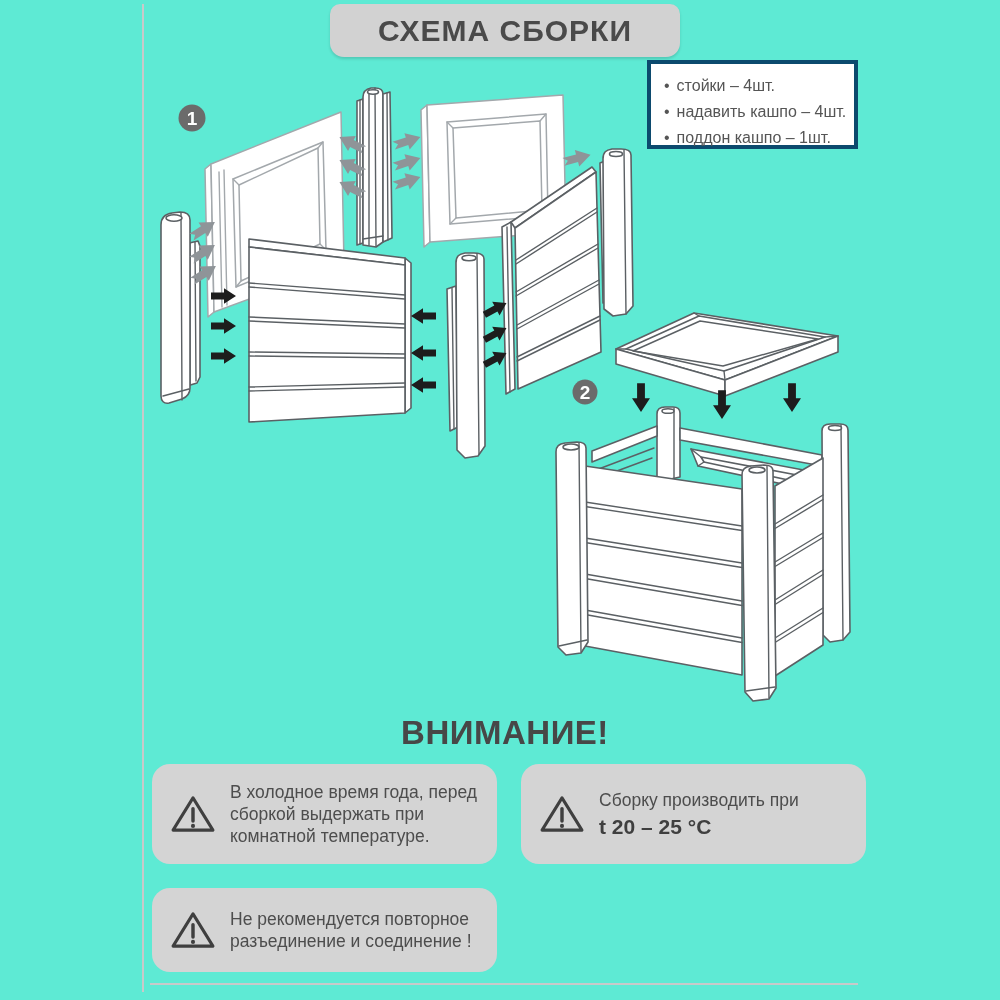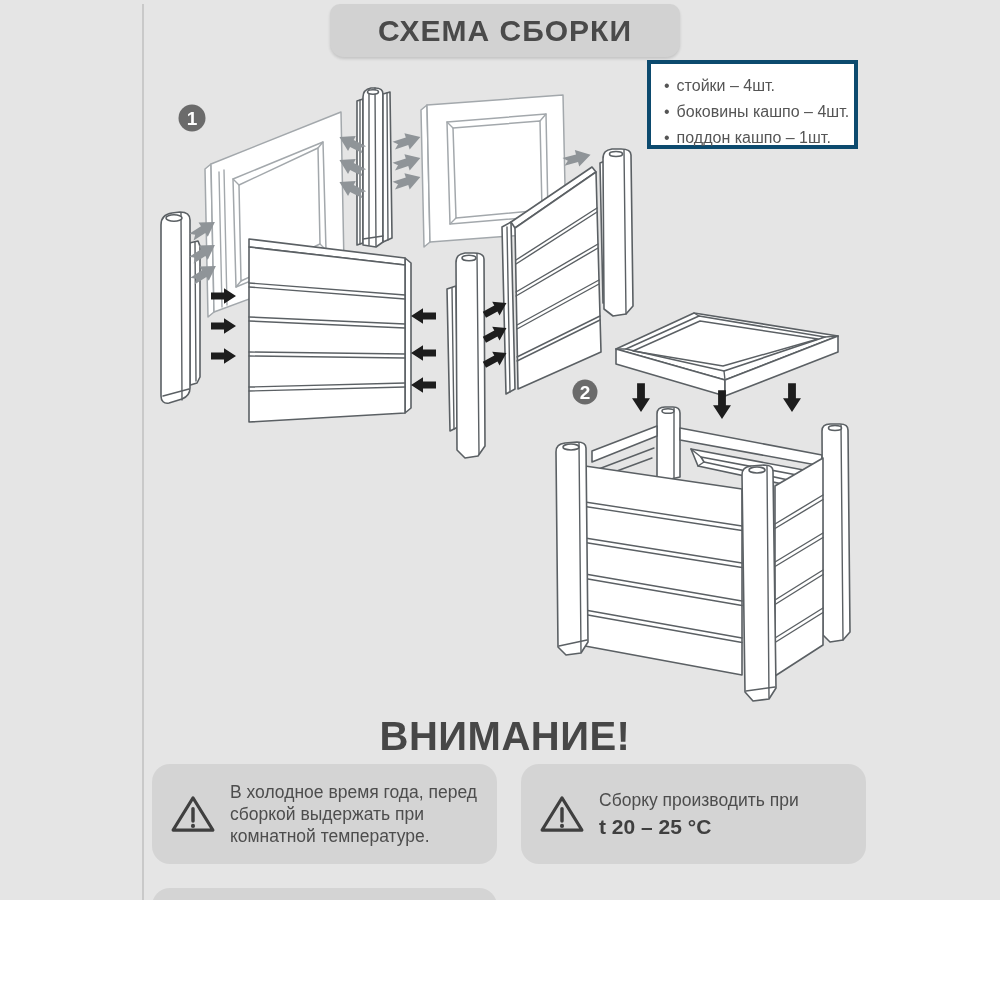--- a/index.html
+++ b/index.html
@@ -1,16 +1,16 @@
 <!DOCTYPE html>
 <html><head>
 <meta charset="utf-8">
 <style>
   html,body{margin:0;padding:0;background:#fff;}
-  .page{position:relative;width:1000px;height:900px;background:#e5e5e5;overflow:hidden;
+  .page{position:relative;width:1000px;height:1000px;background:#5eead4;overflow:hidden;
         font-family:"Liberation Sans","DejaVu Sans",sans-serif;color:#4a4a4a;}
   .edge-left{position:absolute;left:142px;top:4px;width:2px;height:988px;background:#c9c9c9;}
   .edge-bottom{position:absolute;left:150px;top:983px;width:708px;height:2px;background:#c9c9c9;}
   .title{position:absolute;left:330px;top:4px;width:350px;height:53px;background:#d2d2d2;
          border-radius:10px 10px 14px 14px;display:flex;align-items:center;justify-content:center;
          font-size:30px;font-weight:700;letter-spacing:1px;color:#4a4a4a;
          box-shadow:0 2px 3px rgba(0,0,0,.14);}
   .parts{position:absolute;left:647px;top:60px;width:211px;height:89px;background:#fff;
          border:4px solid #0c4a6e;box-sizing:border-box;}
   .parts ul{list-style:none;margin:9px 0 0 0;padding:0 0 0 13px;}
@@ -22,42 +22,42 @@
   .l{stroke:#a3a8ac;fill:#fff;stroke-width:1.5;stroke-linejoin:round;stroke-linecap:round;}
   .ll{stroke:#a3a8ac;fill:none;stroke-width:1.4;stroke-linecap:round;}
   .ab{fill:#1d1d1d;stroke:none;}
   .ag{fill:#8f9498;stroke:none;}
   .badge{fill:#6b6b6b;stroke:none;}
   .badge-num{fill:#fff;font-size:19px;font-weight:700;text-anchor:middle;}
   .steps{position:absolute;left:176px;top:492px;width:360px;}
   .steps p{margin:0;font-size:20px;line-height:28px;color:#4f4f4f;white-space:pre-line;}
   .steps p + p{margin-top:43px;}
   .attn{position:absolute;left:152px;top:714px;width:706px;margin:0;text-align:center;
-        font-size:40px;font-weight:800;letter-spacing:.5px;color:#474747;}
+        font-size:33px;font-weight:800;letter-spacing:.5px;color:#474747;}
   .warn-grid{position:absolute;left:152px;top:764px;width:706px;display:grid;
              grid-template-columns:345px 345px;grid-template-rows:100px 84px;gap:24px;}
   .warn{background:#d4d4d4;border-radius:18px;display:flex;align-items:center;
         padding:0 10px 0 18px;box-sizing:border-box;}
   .warn .tri{flex:0 0 46px;margin-right:14px;}
   .wtext{font-size:17.5px;line-height:22px;color:#4d4d4d;white-space:pre-line;}
   .wbold{font-size:21px;line-height:27px;font-weight:700;color:#3f3f3f;margin-top:2px;}
 </style>
 </head>
 <body>
 
 <div class="page">
   <div class="edge-left"></div>
   <div class="edge-bottom"></div>
 
   <div class="title">СХЕМА СБОРКИ</div>
 
   <div class="parts">
     <ul>
       <li><span class="blt">•</span><span>стойки – 4шт.</span></li>
-      <li><span class="blt">•</span><span>боковины кашпо – 4шт.</span></li>
+      <li><span class="blt">•</span><span>надавить кашпо – 4шт.</span></li>
       <li><span class="blt">•</span><span>поддон кашпо – 1шт.</span></li>
     </ul>
   </div>
 
   <svg class="diagram" viewBox="140 60 845 665">
     <defs>
       <path id="arrB" d="M-12,-3.4 L1,-3.4 L1,-7.8 L13,0 L1,7.8 L1,3.4 L-12,3.4 Z"></path>
       <path id="arrG" d="M-15,-4 L-1,-4 L-1,-8.5 L13,0 L-1,8.5 L-1,4 L-15,4 L-10.5,0 Z"></path>
     </defs>
 
@@ -268,15 +268,17 @@
         <div class="wtext">Сборку производить при</div>
         <div class="wbold">t 20 – 25 °C</div>
       </div>
     </div>
     <div class="warn">
       <svg class="tri" viewBox="0 0 60 52" width="46" height="40">
         <path d="M30,5 L56,47 L4,47 Z" fill="none" stroke="#3f3f3f" stroke-width="4" stroke-linejoin="round"></path>
         <path d="M30,19 L30,35" stroke="#3f3f3f" stroke-width="4.5" stroke-linecap="round"></path>
         <circle cx="30" cy="41.5" r="2.7" fill="#3f3f3f"></circle>
       </svg>
+      <div class="wtext">Не рекомендуется повторное
+разъединение и соединение !</div>
     </div>
   </div>
 </div>
 
 </body></html>

